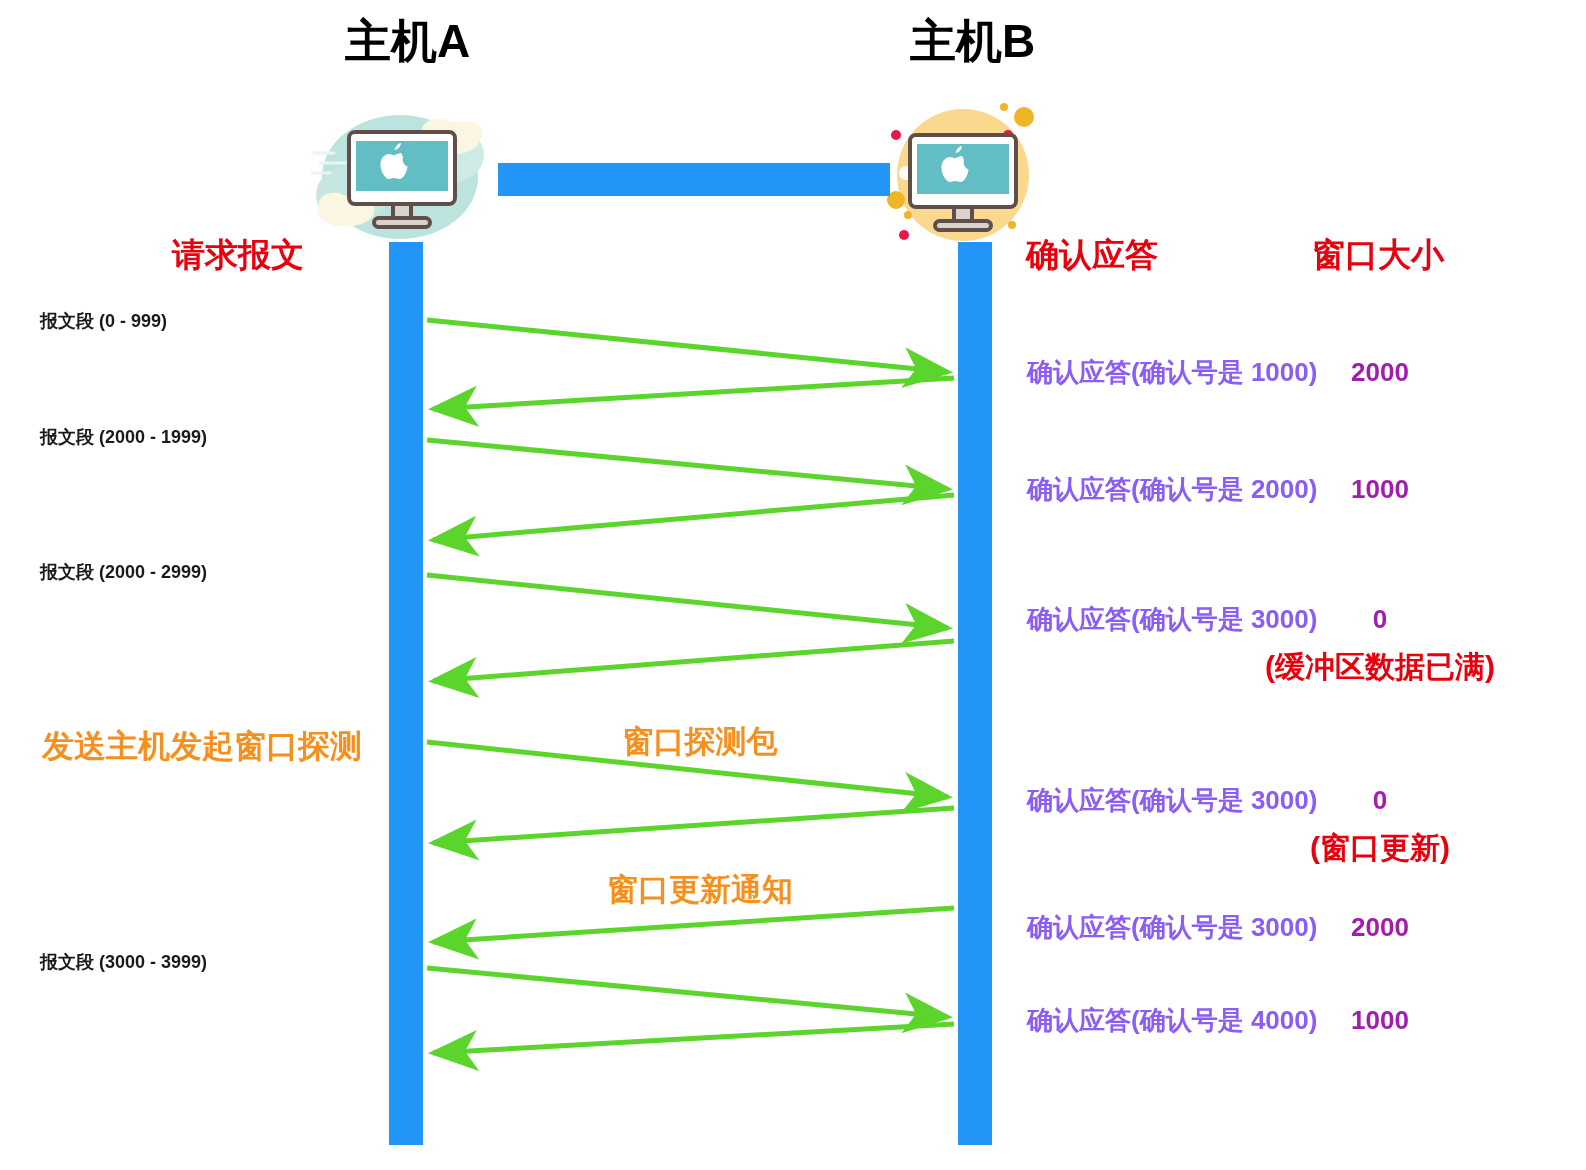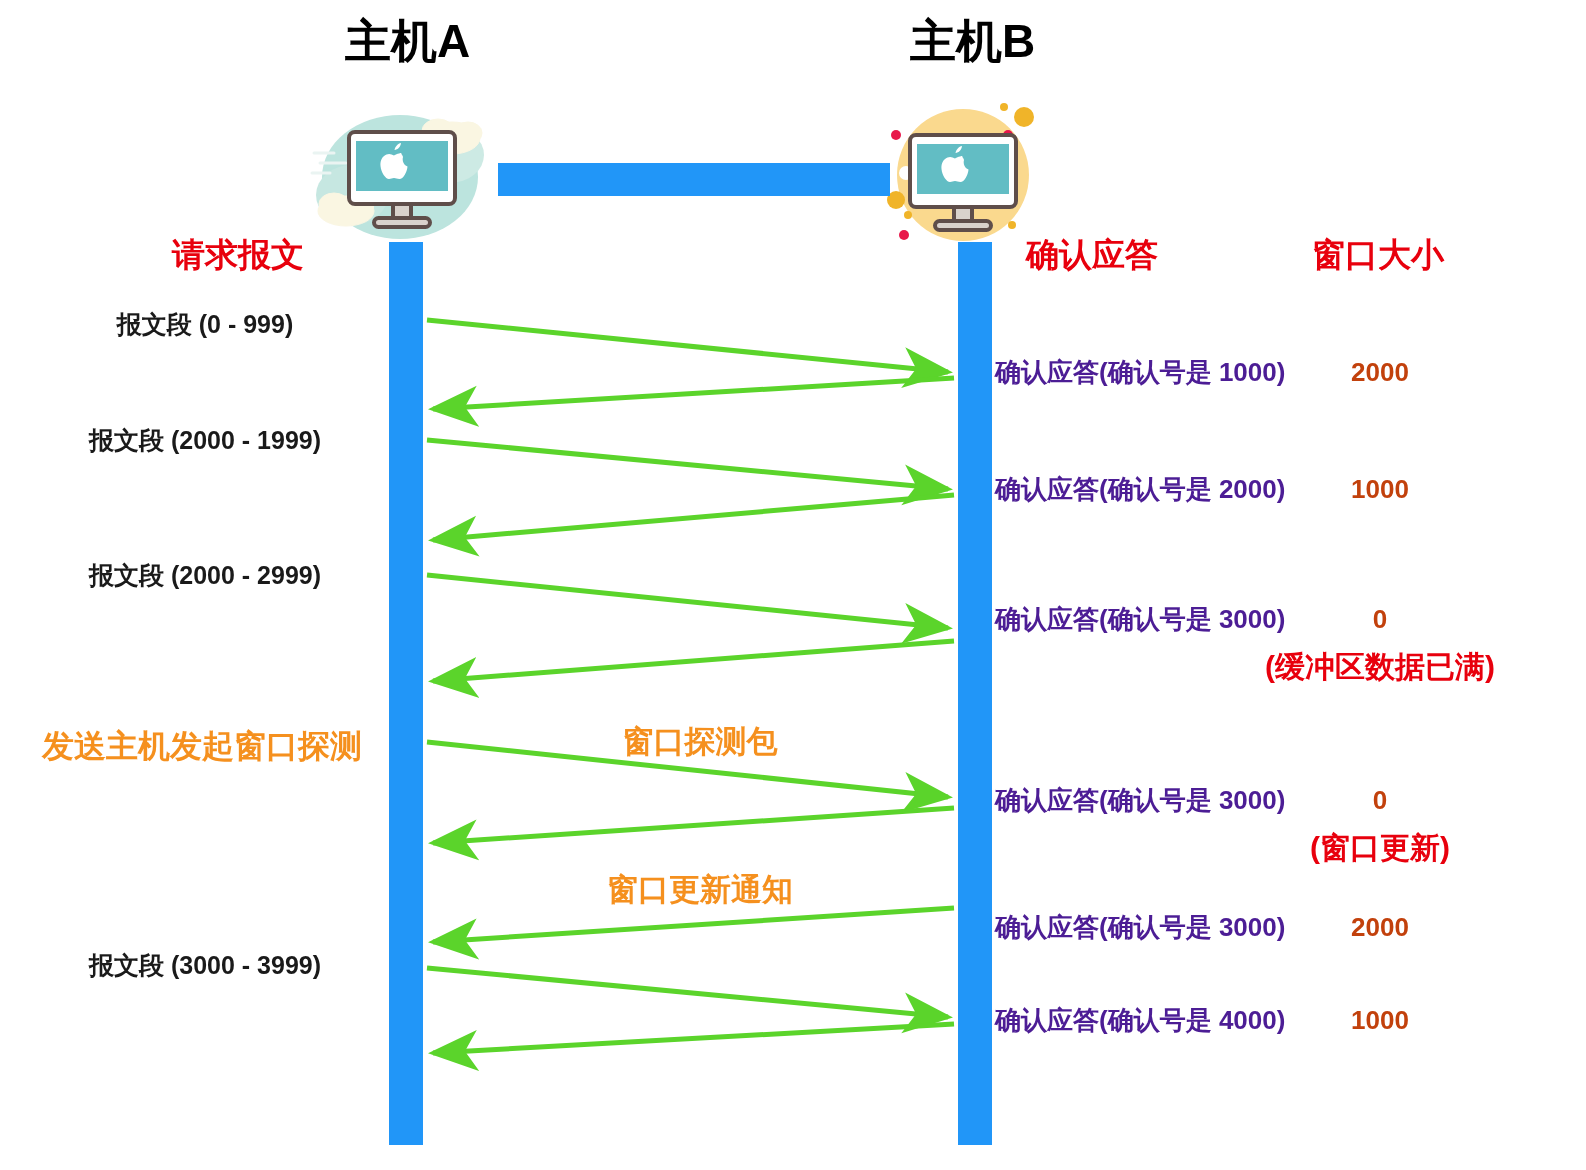--- a/index.html
+++ b/index.html
@@ -41,40 +41,41 @@
   .col-header {
     font-size: 33px;
     font-weight: bold;
     color: #E8000D;
     white-space: nowrap;
     line-height: 1;
   }
 
   
   .seg-label {
-    font-size: 25px;
+    font-size: 18px;
     font-weight: bold;
     color: #1a1a1a;
     white-space: nowrap;
-    text-align: center;
+    text-align: left;
     line-height: 1;
   }
 
   
   .ack-label {
     font-size: 26px;
     font-weight: bold;
-    color: #4c1d95;
-    white-space: nowrap;
-    line-height: 1;
+    color: #8b5cf6;
+    white-space: nowrap;
+    line-height: 1;
+    margin-left: 32px;
   }
   .win-value {
     font-size: 26px;
     font-weight: bold;
-    color: #c2410c;
+    color: #a21caf;
     white-space: nowrap;
     text-align: center;
     line-height: 1;
   }
   .win-note {
     font-size: 30px;
     font-weight: bold;
     color: #E8000D;
     white-space: nowrap;
     text-align: center;

